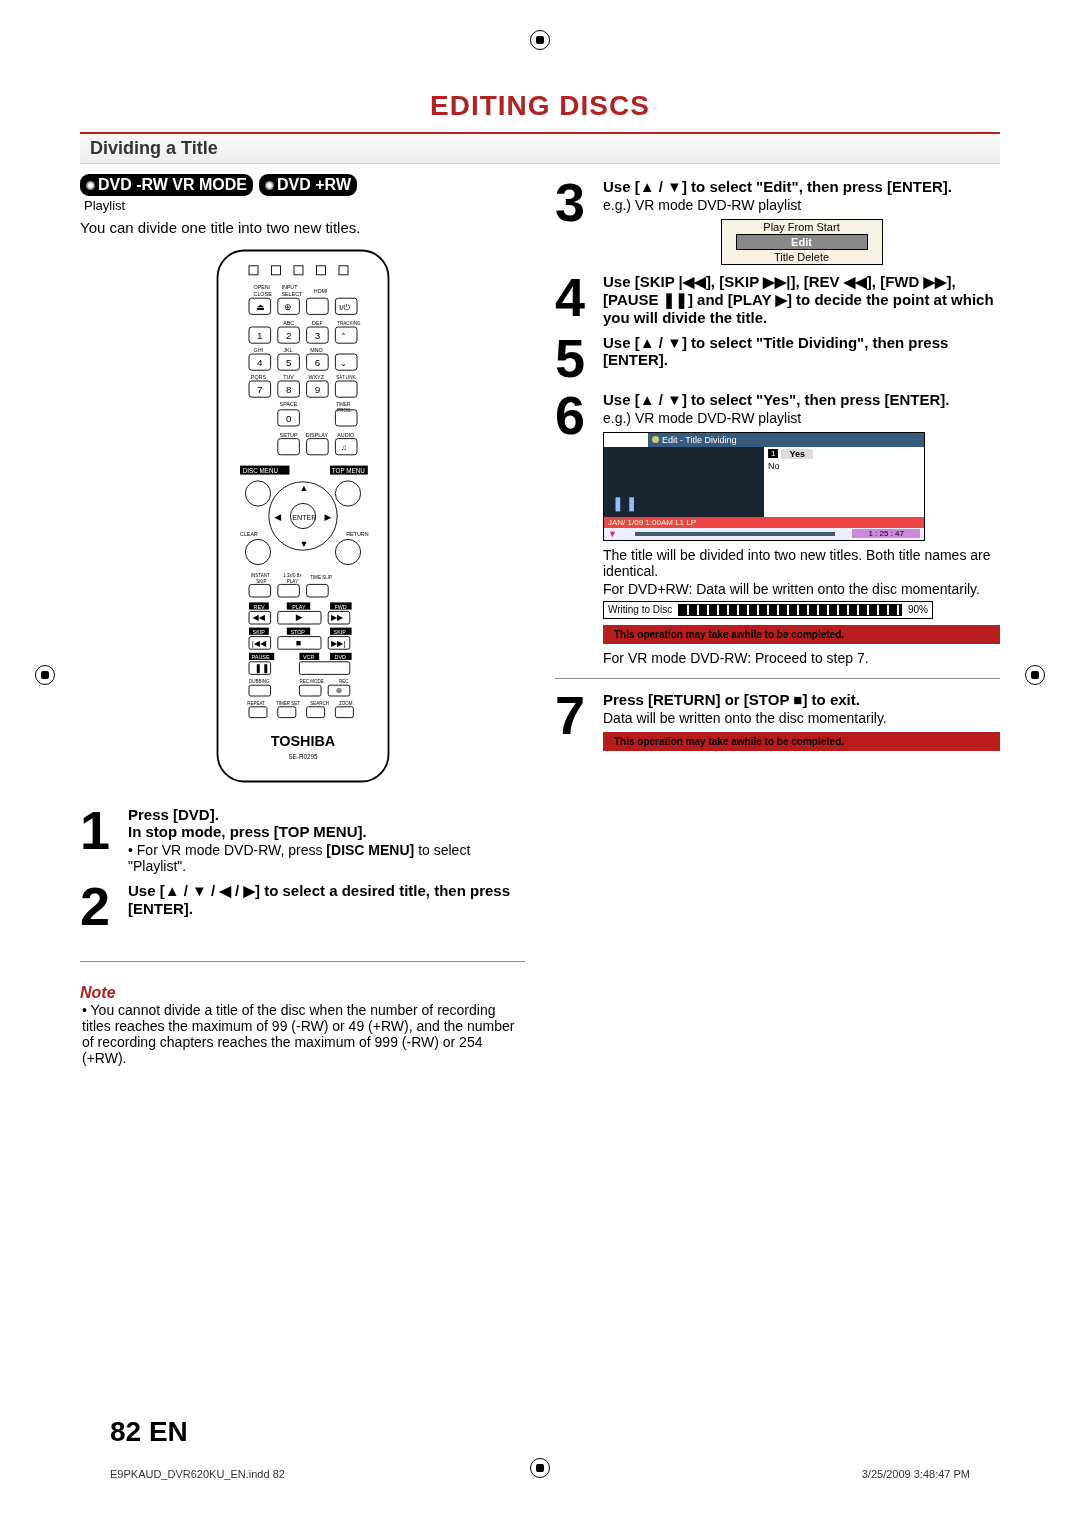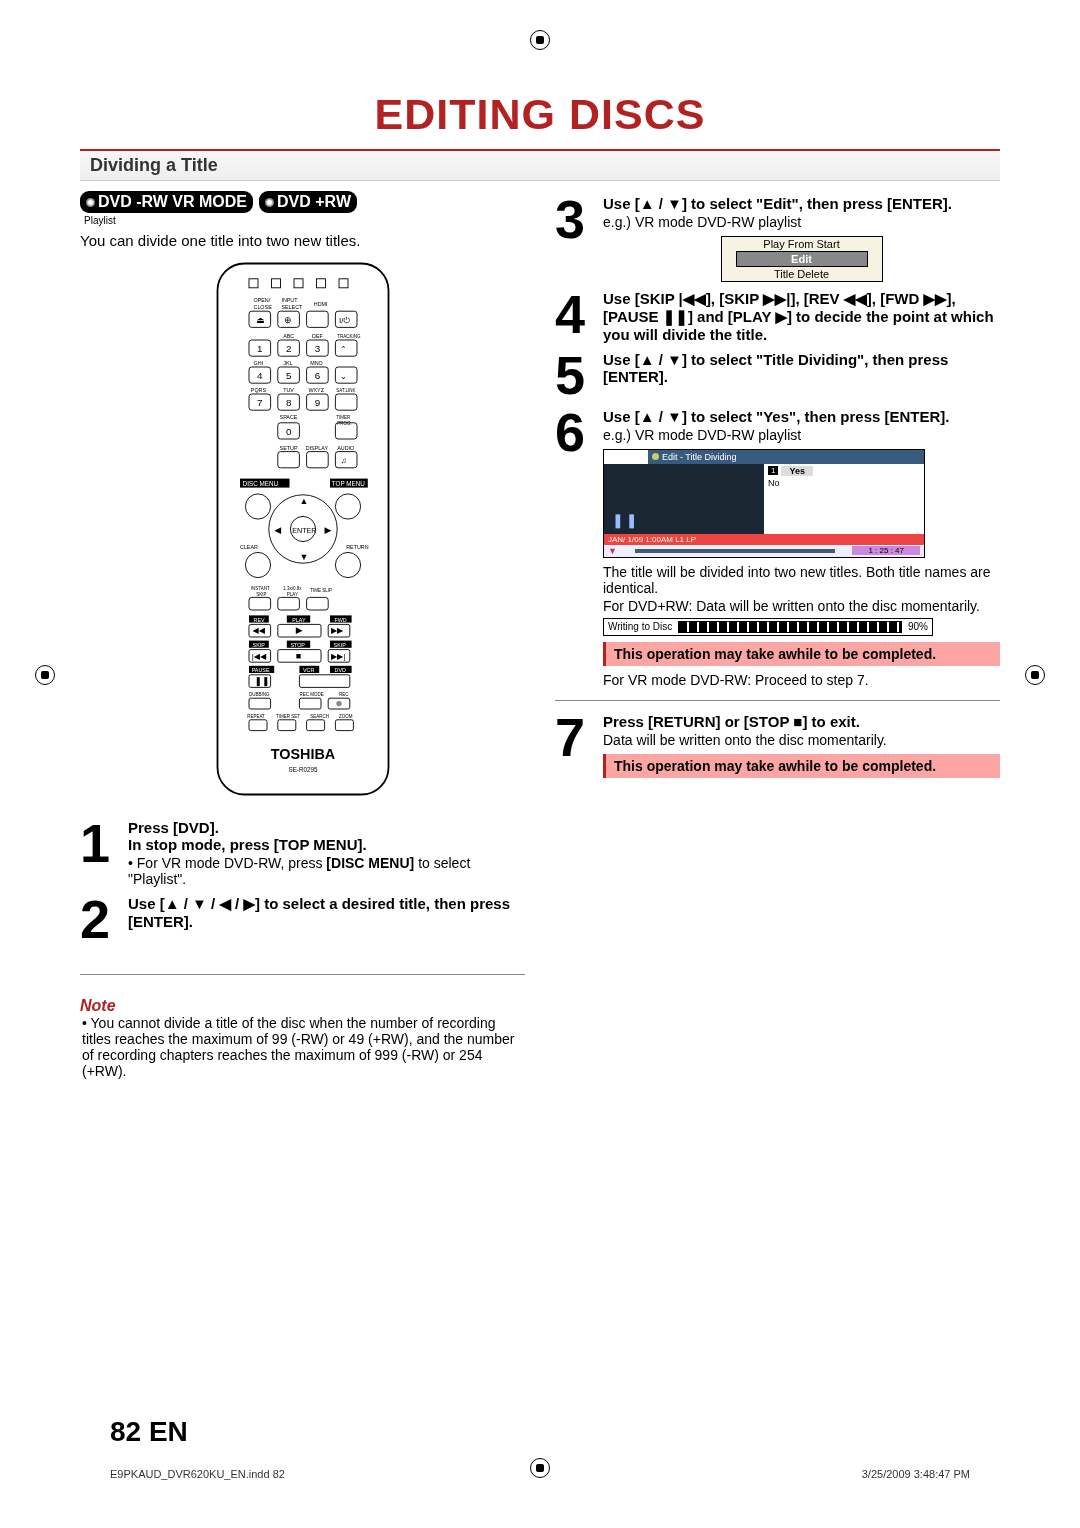--- a/index.html
+++ b/index.html
@@ -35,21 +35,21 @@
     border-radius: 2px;
   }
   .reg-top { left: 530px; top: 30px; }
   .reg-left { left: 35px; top: 665px; }
   .reg-right { right: 35px; top: 665px; }
   .reg-bottom { left: 530px; bottom: 50px; }
 
   h1.title {
     text-align: center;
     color: #b22222;
-    font-size: 43px;
+    font-size: 28px;
     letter-spacing: 1px;
     margin: 60px 0 10px 0;
     font-weight: bold;
   }
   .section-bar {
     background: linear-gradient(to bottom, #f7f7f7, #eee);
     border-top: 2px solid #b22222;
     border-bottom: 1px solid #ccc;
     padding: 4px 10px;
     font-weight: bold;
@@ -73,21 +73,21 @@
     padding: 2px 6px;
     font-weight: bold;
     display: inline-flex;
     align-items: center;
     gap: 3px;
   }
   .dvd-badge .disc {
     width: 9px; height: 9px; border-radius: 50%;
     background: radial-gradient(circle, #fff 30%, #888 60%);
   }
-  .dvd-sub { font-size: 10px; margin-left: 4px; margin-bottom: 6px; }
+  .dvd-sub { font-size: 13px; margin-left: 4px; margin-bottom: 6px; }
 
   .intro { font-size: 15px; margin-bottom: 10px; }
 
   .remote {
     width: 180px;
     margin: 10px auto 16px auto;
   }
   .remote svg { width: 100%; height: auto; }
 
   .step { display: flex; gap: 8px; margin: 8px 0; align-items: flex-start; }
@@ -142,21 +142,21 @@
   .ui-options .row { display: flex; align-items: center; gap: 3px; margin-bottom: 2px; }
   .ui-options .idx { background:#000; color:#fff; padding:0 3px; font-size:8px; }
   .ui-options .yes { background:#ddd; padding:0 8px; font-weight:bold; }
   .ui-footer1 { background: #ef4444; color: #cfd; padding: 1px 4px; font-size: 8px; }
   .ui-footer2 { background: #eef; padding: 1px 4px; display:flex; justify-content: space-between; align-items:center; }
   .ui-prog { height:4px; width:200px; background:#445a6b; }
   .ui-time { font-size: 8px; background:#c8d; padding:0 16px; }
 
   .writing { border: 1px solid #000; font-size: 10px; width: 320px; margin-top: 4px; display:flex; align-items:center; padding: 2px 4px; gap:6px;}
   .writing .pbar { flex:1; height:10px; border:1px solid #000; background: repeating-linear-gradient(90deg,#000 0,#000 8px,#fff 8px,#fff 10px); }
-  .callout { border-left: 3px solid #b22222; padding: 4px 8px; margin: 6px 0; font-weight: bold; font-size: 14px; background: #fca5a5; }
+  .callout { border-left: 3px solid #b22222; padding: 4px 8px; margin: 6px 0; font-weight: bold; font-size: 10px; background: #b91c1c; }
 
   .sym { font-family: "Segoe UI Symbol", Arial; }
 
   .page-num { position: absolute; bottom: 80px; left: 110px; font-size: 28px; font-weight: bold; }
   .footer-left { position: absolute; bottom: 48px; left: 110px; font-size: 11px; color: #333; }
   .footer-right { position: absolute; bottom: 48px; right: 110px; font-size: 11px; color: #333; }
 </style>
 </head>
 <body>
 

